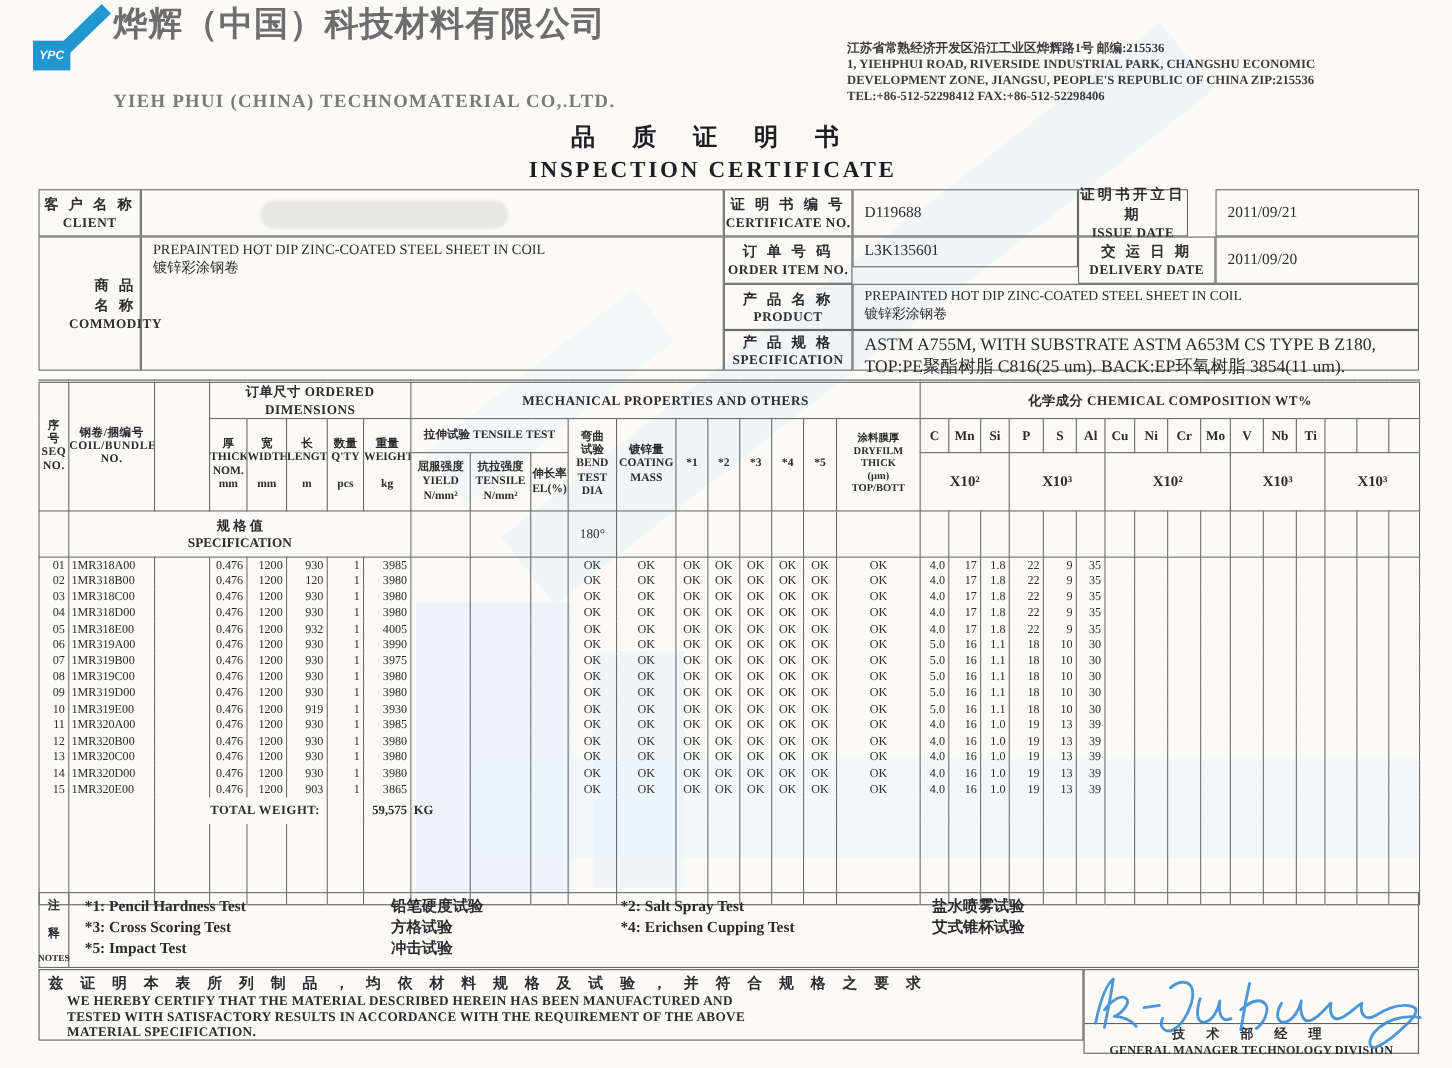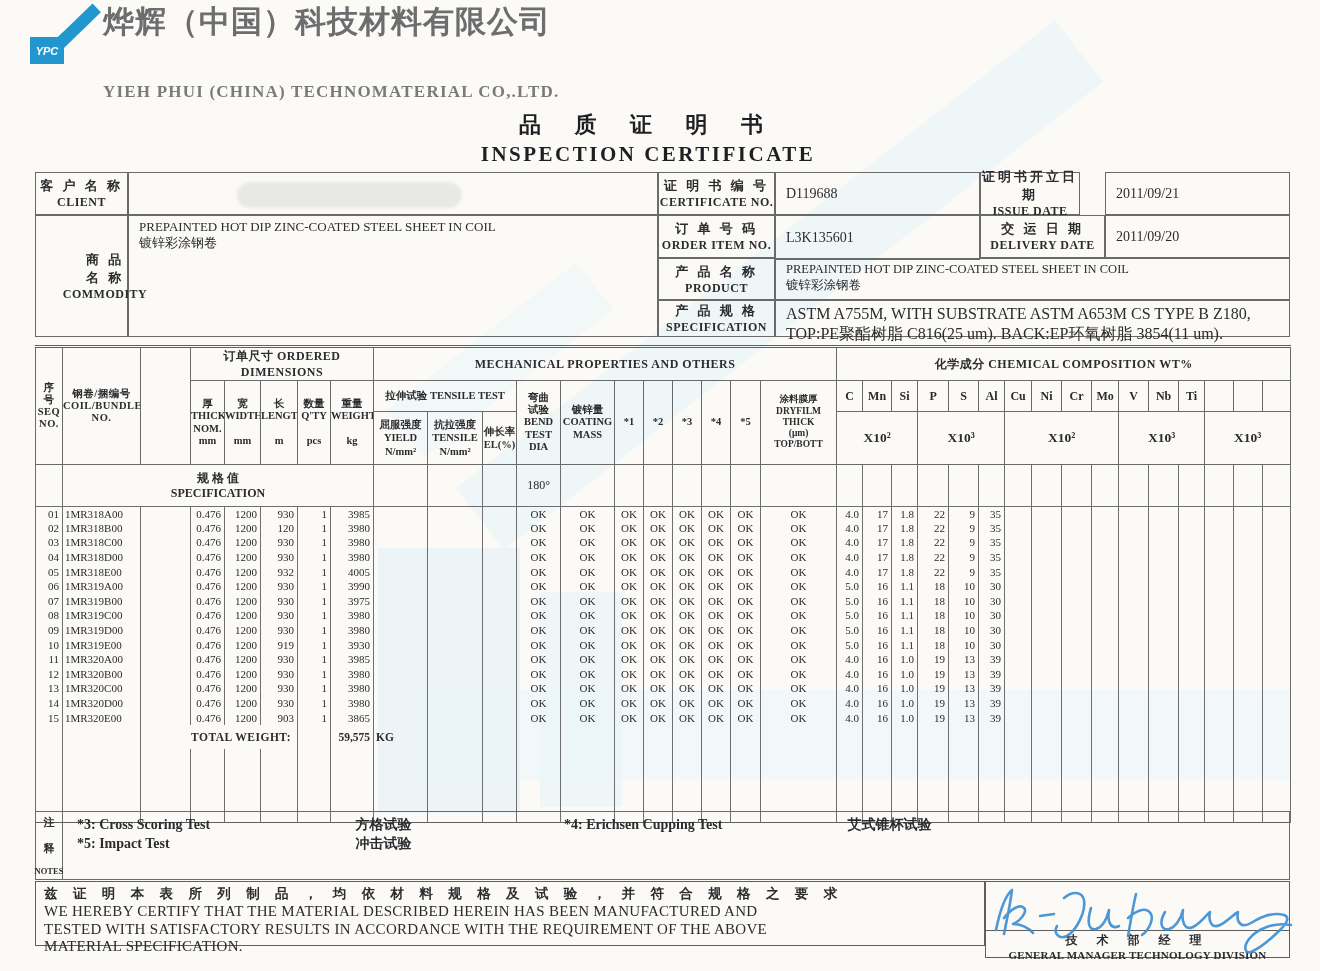--- a/index.html
+++ b/index.html
@@ -64,21 +64,21 @@
   #notes{position:absolute;left:35px;top:811px;width:1255px;height:69px;border:1px solid #6a6a6a;box-sizing:border-box;display:flex;}
   #notes-label{width:27px;border-right:1px solid #6a6a6a;display:flex;flex-direction:column;align-items:center;justify-content:space-between;padding:3px 0;box-sizing:border-box;font-size:11px;font-weight:bold;}
   #notes-label .tiny{font-size:8.5px;}
   #notes-body{flex:1;padding:4px 0 0 14px;font-size:14px;font-weight:bold;line-height:1.35;}
   .note-line span{display:inline-block;vertical-align:top;}
   .n-en1{width:275px;} .n-cn1{width:205px;} .n-en2{width:280px;}
 
   
   #certify{position:absolute;left:35px;top:881px;width:950px;height:65px;border:1px solid #5f5f5f;box-sizing:border-box;padding:3px 8px;}
   #certify .cn{font-size:13.5px;font-weight:bold;letter-spacing:6px;white-space:nowrap;}
-  #certify .en{font-size:15px;font-weight:normal;line-height:1.18;letter-spacing:0.3px;}
+  #certify .en{font-size:12px;font-weight:bold;line-height:1.18;letter-spacing:0.3px;margin-left:17px;}
   #sigbox{position:absolute;left:985px;top:881px;width:305px;height:77px;border:1px solid #5f5f5f;box-sizing:border-box;}
   #sigline{position:absolute;left:0;top:48px;width:100%;border-top:1px solid #5f5f5f;}
   #sig-titles{position:absolute;left:0;top:50px;width:100%;text-align:center;}
   #sig-titles .cn{font-size:12px;font-weight:bold;letter-spacing:8px;}
   #sig-titles .en{font-size:11px;font-weight:bold;letter-spacing:0.2px;}
   #signature-svg{position:absolute;left:988px;top:878px;z-index:3;}
 </style>
 </head>
 <body>
 
@@ -95,20 +95,26 @@
     <div class="lg-st2"></div>
     <div class="lg-sq">
         <span>YPC</span>
       </div>
   </div>
   <div id="company" class="layer">
     <div class="cn">烨辉（中国）科技材料有限公司</div>
     <div class="en">YIEH PHUI (CHINA) TECHNOMATERIAL CO,.LTD.</div>
   </div>
 
+  <div id="address" class="layer">
+    <div>江苏省常熟经济开发区沿江工业区烨辉路1号 邮编:215536</div>
+    <div>1, YIEHPHUI ROAD, RIVERSIDE INDUSTRIAL PARK, CHANGSHU ECONOMIC</div>
+    <div>DEVELOPMENT ZONE, JIANGSU, PEOPLE'S REPUBLIC OF CHINA ZIP:215536</div>
+    <div>TEL:+86-512-52298412  FAX:+86-512-52298406</div>
+  </div>
 
   <div id="title" class="layer">
     <div class="cn">品 质 证 明 书</div>
     <div class="en">INSPECTION CERTIFICATE</div>
   </div>
 
   <div id="head-grid" class="layer">
     <div class="hcell hlabel" style="left:0;top:0;width:93px;height:43px;text-align:center;">
       <span class="cn">客 户 名 称</span>
       <span class="en">CLIENT</span>
@@ -138,21 +144,21 @@
       <span class="en">ISSUE DATE</span>
     </div>
     <div class="hcell hval" style="left:1070px;top:0;width:185px;height:43px;">
       <span>2011/09/21</span>
     </div>
 
     <div class="hcell hlabel" style="left:623px;top:43px;width:117px;height:43px;">
       <span class="cn">订 单 号 码</span>
       <span class="en">ORDER ITEM NO.</span>
     </div>
-    <div class="hcell hval" style="left:740px;top:43px;width:205px;height:45px;">
+    <div class="hcell hval" style="left:740px;top:43px;width:205px;height:28px;">
       <span>L3K135601</span>
     </div>
     <div class="hcell hlabel" style="left:945px;top:43px;width:125px;height:43px;">
       <span class="cn">交 运 日 期</span>
       <span class="en">DELIVERY DATE</span>
     </div>
     <div class="hcell hval" style="left:1070px;top:43px;width:185px;height:43px;">
       <span>2011/09/20</span>
     </div>
 
@@ -964,20 +970,26 @@
   </div>
 
   <div id="notes" class="layer">
     <div id="notes-label">
       <span>注</span>
       <span>释</span>
       <span class="tiny">NOTES</span>
     </div>
     <div id="notes-body">
       <div class="note-line">
+        <span class="n-en1">*1: Pencil Hardness Test</span>
+        <span class="n-cn1">铅笔硬度试验</span>
+        <span class="n-en2">*2: Salt Spray Test</span>
+        <span>盐水喷雾试验</span>
+      </div>
+      <div class="note-line">
         <span class="n-en1">*3: Cross Scoring Test</span>
         <span class="n-cn1">方格试验</span>
         <span class="n-en2">*4: Erichsen Cupping Test</span>
         <span>艾式锥杯试验</span>
       </div>
       <div class="note-line">
         <span class="n-en1">*5: Impact Test</span>
         <span class="n-cn1">冲击试验</span>
       </div>
     </div>

